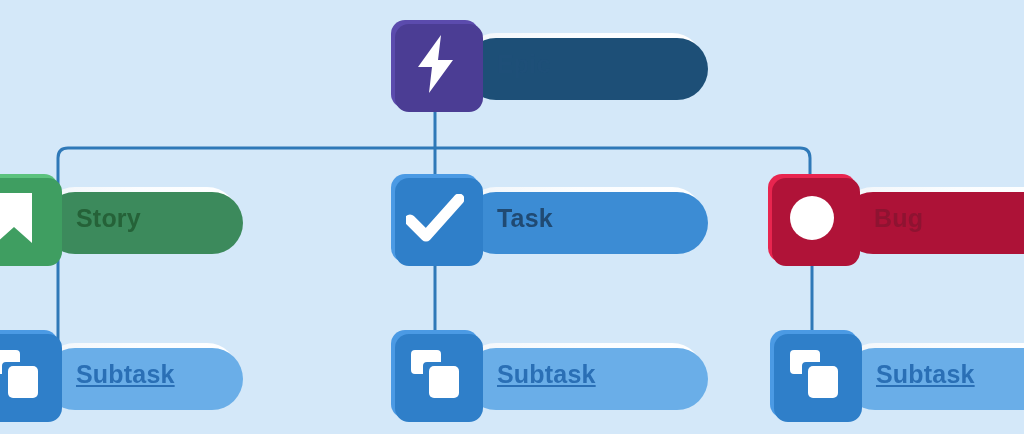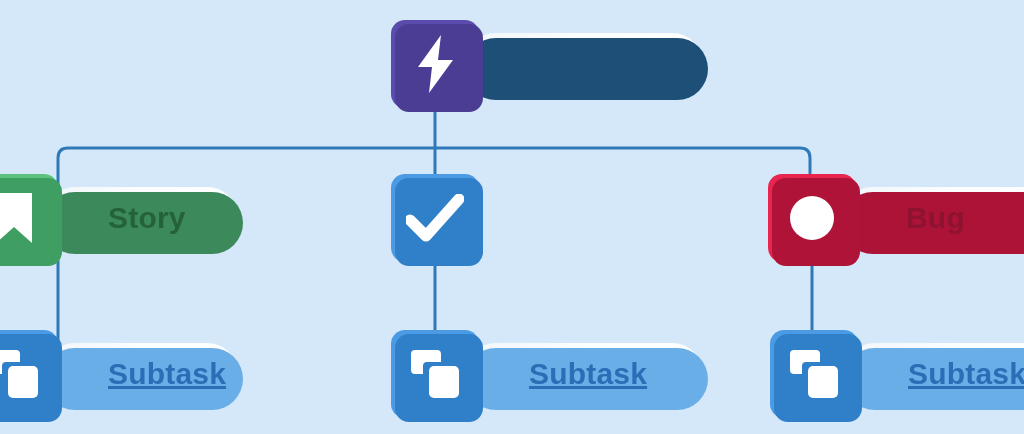--- a/index.html
+++ b/index.html
@@ -76,22 +76,22 @@
   .pill .pill-shadow {
     position: absolute;
     left: 0;
     top: 5px;
     right: -5px;
     bottom: -5px;
     border-radius: 31px;
     z-index: -1;
   }
   .pill .label {
-    margin-left: 64px;
-    font-size: 30px;
+    margin-left: 32px;
+    font-size: 25px;
     font-weight: bold;
     letter-spacing: 0.2px;
     white-space: nowrap;
   }
 
   
   #node-epic      { left: 391px; top: 20px; }
   #node-epic .pill      { width: 238px; }
 
   #node-story     { left: -30px; top: 174px; }
@@ -183,20 +183,24 @@
     </div>
   </div>
 
   <div class="node" id="node-task">
     <div class="tile tile-task">
       <span class="tile-shadow"></span>
       <svg class="icon-svg" width="58" height="48" viewBox="0 0 58 48">
         <path d="M4 26 L20 42 L53 5" fill="none" stroke="#ffffff" stroke-width="11" stroke-linecap="round" stroke-linejoin="round"></path>
       </svg>
     </div>
+    <div class="pill">
+      <span class="pill-shadow shadow-task"></span>
+      <span class="label label-task">Task</span>
+    </div>
   </div>
 
   <div class="node" id="node-bug">
     <div class="tile tile-bug">
       <span class="tile-shadow"></span>
       <svg class="icon-svg" width="48" height="48" viewBox="0 0 48 48">
         <circle cx="24" cy="24" r="22" fill="#ffffff"></circle>
       </svg>
     </div>
     <div class="pill">

